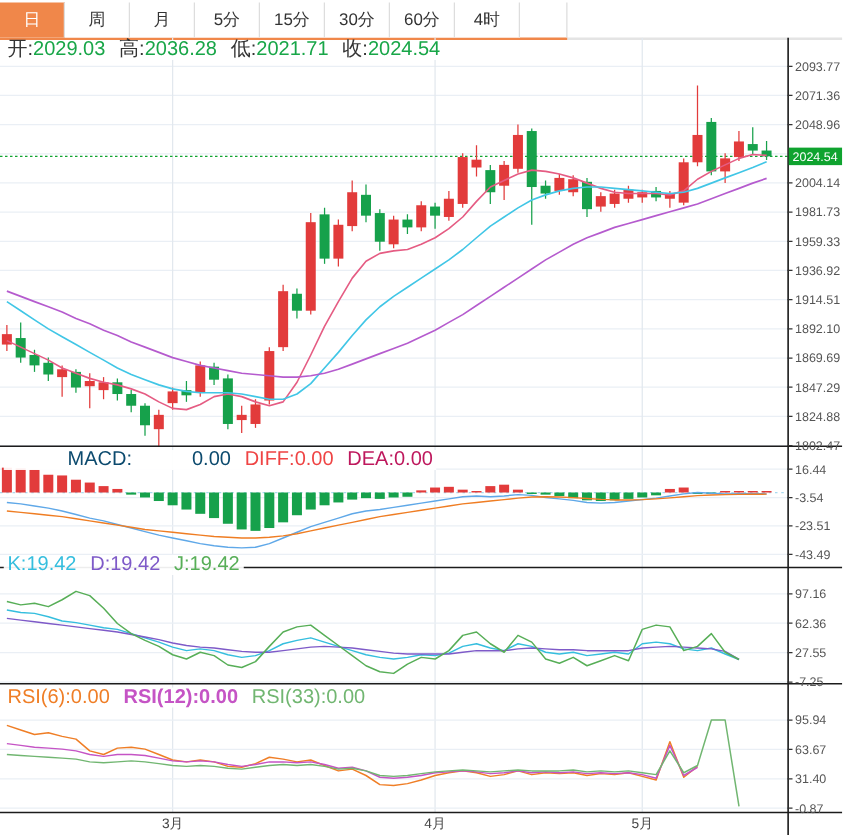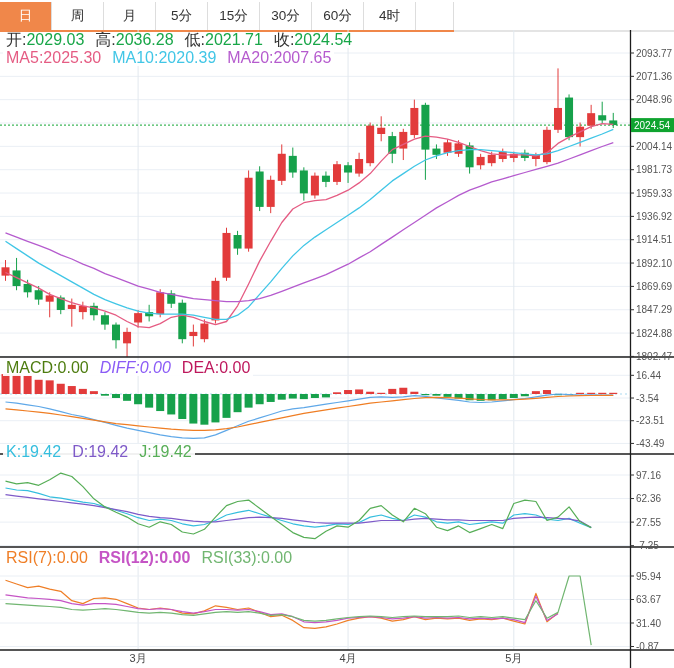--- a/index.html
+++ b/index.html
@@ -13,21 +13,21 @@
   .tab.active{background:#f0874a;color:#fff;}
   .tab-spacer{width:37px;height:28px;border-right:1px solid #ddd;}
   .tabs-rest{flex:1;height:28px;margin-top:2px;border-bottom:2px solid #e4e4e4;}
   
   .row{position:absolute;left:3px;z-index:3;font-size:16px;background:rgba(255,255,255,.92);
        padding:0 3px;white-space:nowrap;line-height:16px;}
   .lbl{color:#333;}
   .green{color:#18a648;}
   .sp{margin-right:11px;}
   .c-ma5{color:#e55c83;} .c-ma10{color:#41c6e6;} .c-ma20{color:#b55bce;}
-  .c-macd{color:#4d7c0f;} .c-diff{color:#8b5cf6;font-style:italic;} .c-dea{color:#be185d;}
+  .c-macd{color:#0c4a6e;margin-left:48px;} .c-diff{color:#ef4444;} .c-dea{color:#be185d;}
   .c-k{color:#35bede;} .c-d{color:#7e5ac8;} .c-j{color:#57ae57;}
   .c-rsi6{color:#ef7e26;} .c-rsi12{color:#c554c5;font-weight:bold;} .c-rsi24{color:#71b671;}
   #chart-svg{position:absolute;top:30px;left:0;z-index:1;}
 </style>
 </head>
 <body>
 
 <div class="stage">
 
   <div class="tabbar">
@@ -335,29 +335,26 @@
         <text x="138.10000000000002" y="632" fill="#444" font-size="11px" text-anchor="middle">3月</text>
         <text x="348.05" y="632" fill="#444" font-size="11px" text-anchor="middle">4月</text>
         <text x="513.8" y="632" fill="#444" font-size="11px" text-anchor="middle">5月</text>
       </g>
     </svg>
 
   <div class="row" style="top:32px">
     <span class="lbl">开:</span><span class="green sp">2029.03</span><span class="lbl">高:</span><span class="green sp">2036.28</span><span class="lbl">低:</span><span class="green sp">2021.71</span><span class="lbl">收:</span><span class="green">2024.54</span>
   </div>
 
-  <div class="row" style="top:50px">
-    <span class="c-ma5">MA5:</span><span class="c-ma5 sp">2025.30</span><span class="c-ma10">MA10:</span><span class="c-ma10 sp">2020.39</span><span class="c-ma20">MA20:</span><span class="c-ma20">2007.65</span>
-  </div>
 
   <div class="row" style="top:360px">
     <span class="c-macd">MACD:</span><span class="c-macd sp">0.00</span><span class="c-diff">DIFF:</span><span class="c-diff sp">0.00</span><span class="c-dea">DEA:</span><span class="c-dea">0.00</span>
   </div>
 
   <div class="row" style="top:444px">
     <span class="c-k">K:</span><span class="c-k sp">19.42</span><span class="c-d">D:</span><span class="c-d sp">19.42</span><span class="c-j">J:</span><span class="c-j">19.42</span>
   </div>
 
   <div class="row" style="top:550px">
-    <span class="c-rsi6">RSI(7):</span><span class="c-rsi6 sp">0.00</span><span class="c-rsi12">RSI(12):</span><span class="c-rsi12 sp">0.00</span><span class="c-rsi24">RSI(33):</span><span class="c-rsi24">0.00</span>
+    <span class="c-rsi6">RSI(6):</span><span class="c-rsi6 sp">0.00</span><span class="c-rsi12">RSI(12):</span><span class="c-rsi12 sp">0.00</span><span class="c-rsi24">RSI(33):</span><span class="c-rsi24">0.00</span>
   </div>
 
 </div>
 
 </body></html>

